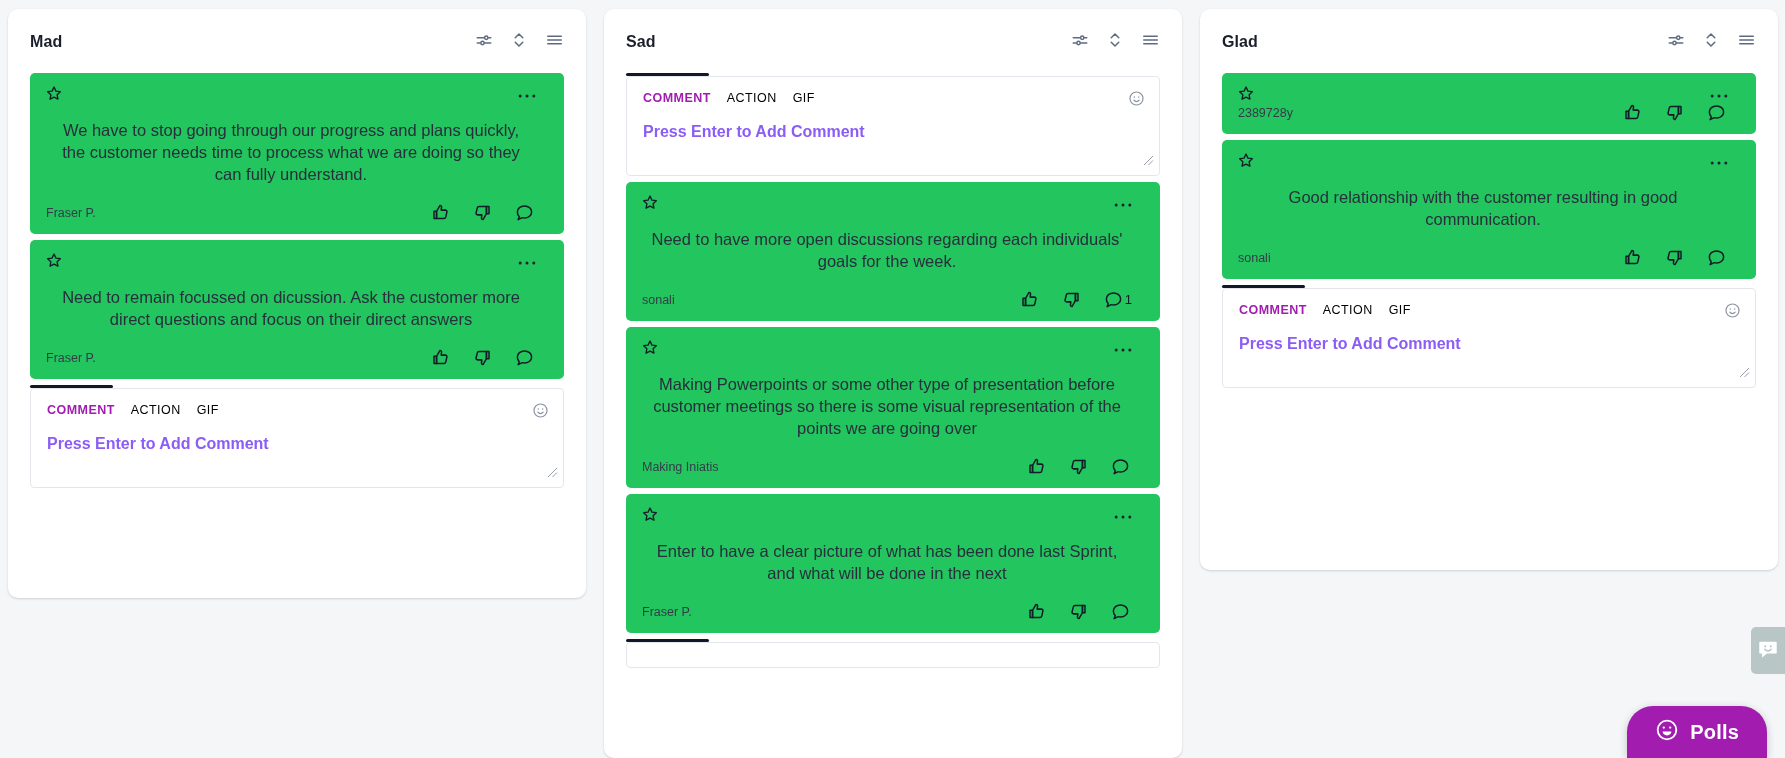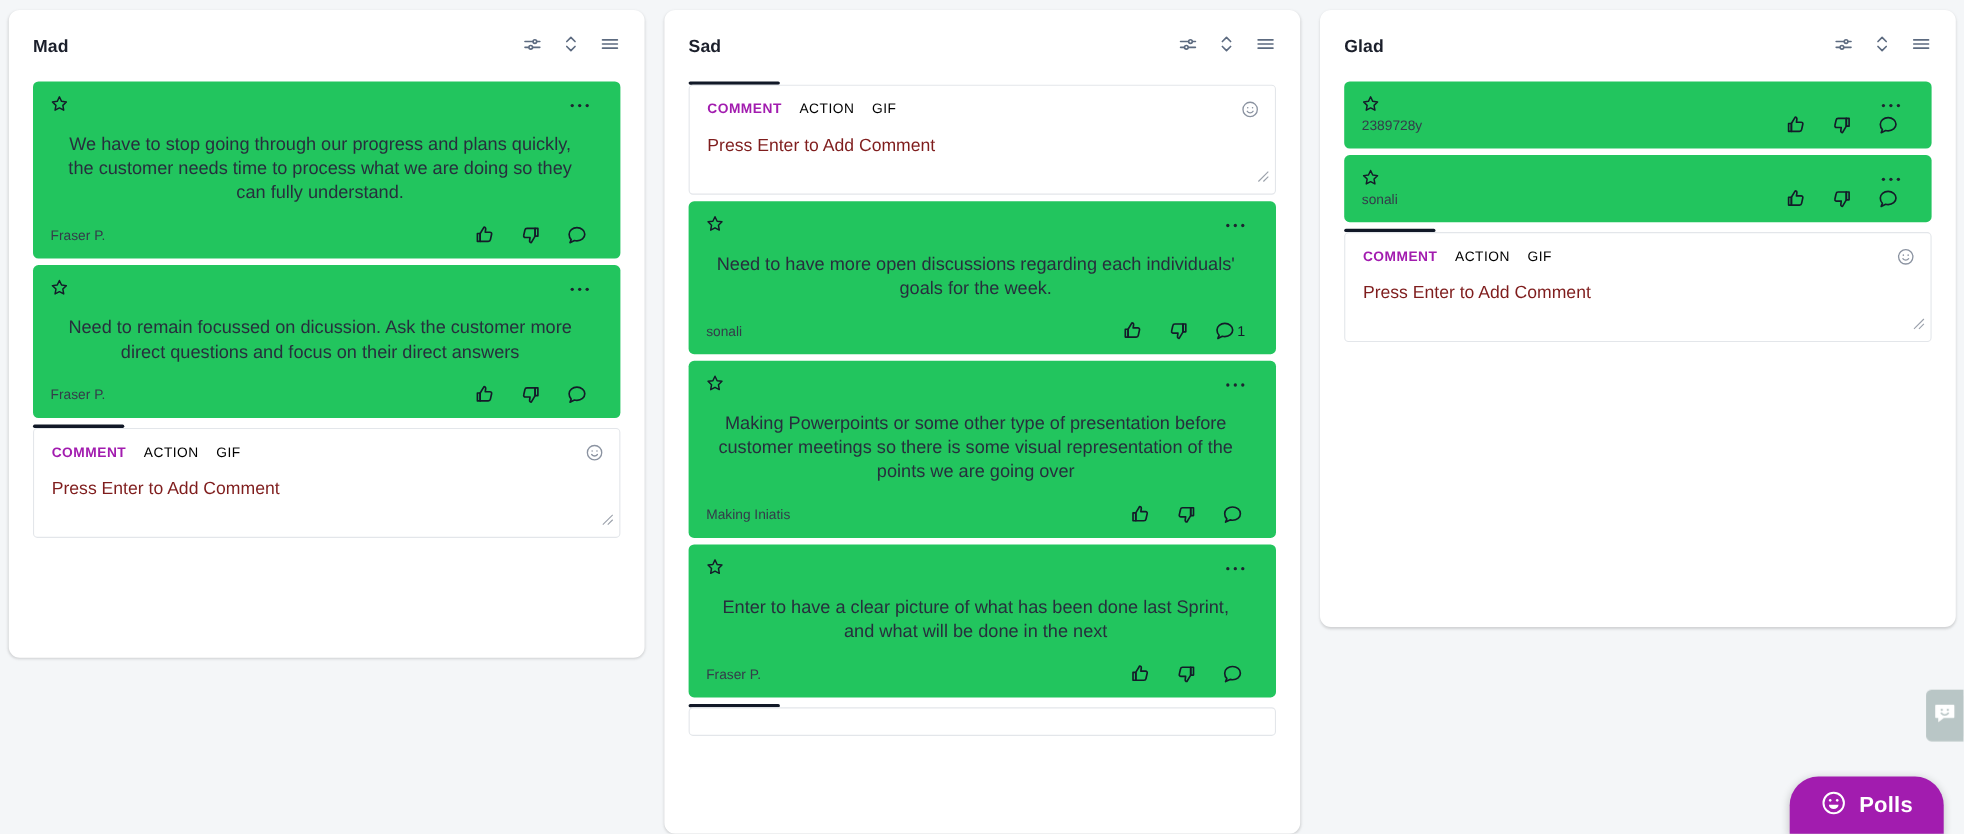--- a/index.html
+++ b/index.html
@@ -105,21 +105,22 @@
     font-weight: normal;
   }
   .tab.active { color: #a21caf; font-weight: bold; }
   .smiley-btn {
     position: absolute; right: 14px; top: 13px;
     color: #8b93a1; cursor: pointer; display:block;
   }
   .composer-input {
     margin-top: 18px;
     font-size: 16px;
-    color: #7f1d1d;
+    color: #8b5cf6;
+    font-weight: bold;
   }
   .resize-grip {
     position: absolute; right: 5px; bottom: 5px;
     color: #9aa0aa;
   }
   .composer.clipped { min-height: 24px; overflow: hidden; }
 
   
   .feedback-tab {
     position: fixed;
@@ -571,20 +572,21 @@
               </svg>
           </span>
           <span class="dots-icon">
             <svg width="18" height="6" viewBox="0 0 18 6" fill="currentColor">
                 <circle cx="2.2" cy="3" r="1.5"></circle>
                 <circle cx="9" cy="3" r="1.5"></circle>
                 <circle cx="15.8" cy="3" r="1.5"></circle>
               </svg>
           </span>
         </div>
+        <div class="card-text">Good relationship with the customer resulting in good communication.</div>
         <div class="card-foot">
           <span class="card-author">sonali</span>
           <span class="card-actions">
             <span class="act">
               <svg width="19" height="19" viewBox="0 0 24 24" fill="none" stroke="currentColor" stroke-width="1.9" stroke-linejoin="round">
                   <path d="M7 10.5v9h-3.2v-9z"></path>
                   <path d="M7 10.5l4.4-7.4c1.3 0 2.1 1 1.9 2.3L12.8 9h5.4c1.3 0 2.2 1.1 1.9 2.3l-1.4 6.2c-.2 1.1-1.2 2-2.4 2H7z"></path>
                 </svg>
               <span class="count"></span>
             </span>

